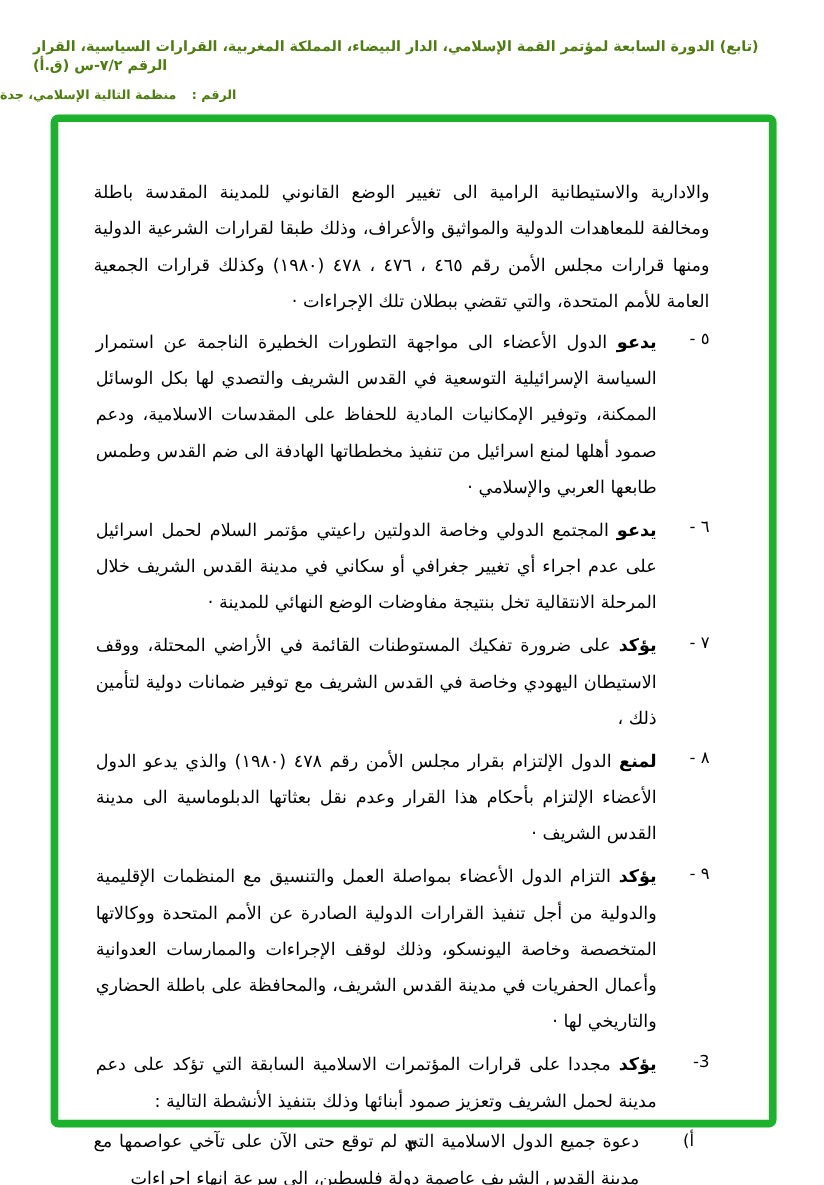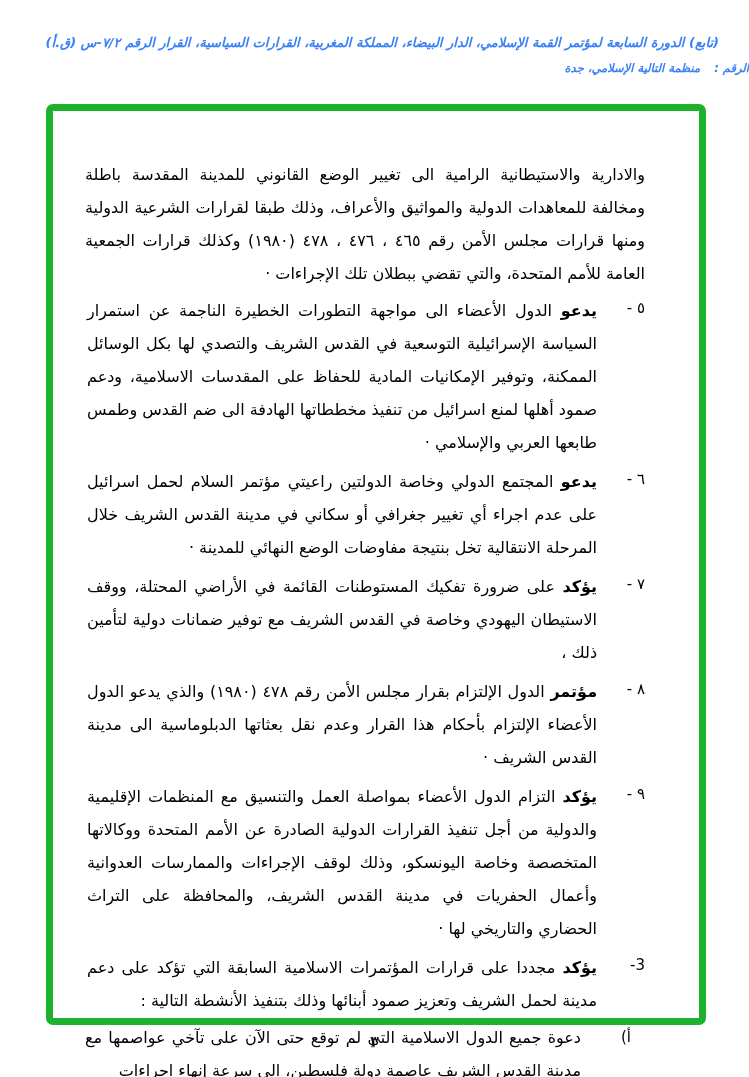--- a/index.html
+++ b/index.html
@@ -7,24 +7,23 @@
   body {
     position: relative;
     width: 749px;
     height: 1077px;
     font-family: "DejaVu Sans", sans-serif;
     color: #1c1c1c;
     overflow: hidden;
   }
   .doc-header {
     direction: rtl;
-    text-align: right;
+    text-align: left;
     font-weight: bold;
-    color: #3b82f6;
-    font-style: italic;
+    color: #4d7c0f;
   }
   .header-title {
     margin-top: 34px;
     font-size: 13px;
     line-height: 18px;
     padding: 0 30px;
     letter-spacing: 0;
   }
   .header-source {
     margin-top: 9px;
@@ -106,26 +105,26 @@
       <p class="item-text"><span class="lead-word">يدعو</span><span> المجتمع الدولي وخاصة الدولتين راعيتي مؤتمر السلام لحمل اسرائيل على عدم اجراء أي تغيير جغرافي أو سكاني في مدينة القدس الشريف خلال المرحلة الانتقالية تخل بنتيجة مفاوضات الوضع النهائي للمدينة ·</span></p>
     </div>
 
     <div class="res-item">
       <div class="item-marker">٧ -</div>
       <p class="item-text"><span class="lead-word">يؤكد</span><span> على ضرورة تفكيك المستوطنات القائمة في الأراضي المحتلة، ووقف الاستيطان اليهودي وخاصة في القدس الشريف مع توفير ضمانات دولية لتأمين ذلك ،</span></p>
     </div>
 
     <div class="res-item">
       <div class="item-marker">٨ -</div>
-      <p class="item-text"><span class="lead-word">مؤتمر</span><span> الدول الإلتزام بقرار مجلس الأمن رقم ٤٧٨ (١٩٨٠) والذي يدعو الدول الأعضاء الإلتزام بأحكام هذا القرار وعدم نقل بعثاتها الدبلوماسية الى مدينة القدس الشريف ·</span></p>
+      <p class="item-text"><span class="lead-word">لمنع</span><span> الدول الإلتزام بقرار مجلس الأمن رقم ٤٧٨ (١٩٨٠) والذي يدعو الدول الأعضاء الإلتزام بأحكام هذا القرار وعدم نقل بعثاتها الدبلوماسية الى مدينة القدس الشريف ·</span></p>
     </div>
 
     <div class="res-item">
       <div class="item-marker">٩ -</div>
-      <p class="item-text"><span class="lead-word">يؤكد</span><span> التزام الدول الأعضاء بمواصلة العمل والتنسيق مع المنظمات الإقليمية والدولية من أجل تنفيذ القرارات الدولية الصادرة عن الأمم المتحدة ووكالاتها المتخصصة وخاصة اليونسكو، وذلك لوقف الإجراءات والممارسات العدوانية وأعمال الحفريات في مدينة القدس الشريف، والمحافظة على التراث الحضاري والتاريخي لها ·</span></p>
+      <p class="item-text"><span class="lead-word">يؤكد</span><span> التزام الدول الأعضاء بمواصلة العمل والتنسيق مع المنظمات الإقليمية والدولية من أجل تنفيذ القرارات الدولية الصادرة عن الأمم المتحدة ووكالاتها المتخصصة وخاصة اليونسكو، وذلك لوقف الإجراءات والممارسات العدوانية وأعمال الحفريات في مدينة القدس الشريف، والمحافظة على باطلة الحضاري والتاريخي لها ·</span></p>
     </div>
 
     <div class="res-item">
       <div class="item-marker">3-</div>
       <p class="item-text"><span class="lead-word">يؤكد</span><span> مجددا على قرارات المؤتمرات الاسلامية السابقة التي تؤكد على دعم مدينة لحمل الشريف وتعزيز صمود أبنائها وذلك بتنفيذ الأنشطة التالية :</span></p>
     </div>
 
     <div class="sub-item">
       <div class="sub-letter">أ)</div>
       <p class="sub-text">دعوة جميع الدول الاسلامية التي لم توقع حتى الآن على تآخي عواصمها مع مدينة القدس الشريف عاصمة دولة فلسطين، الى سرعة إنهاء اجراءات</p>

